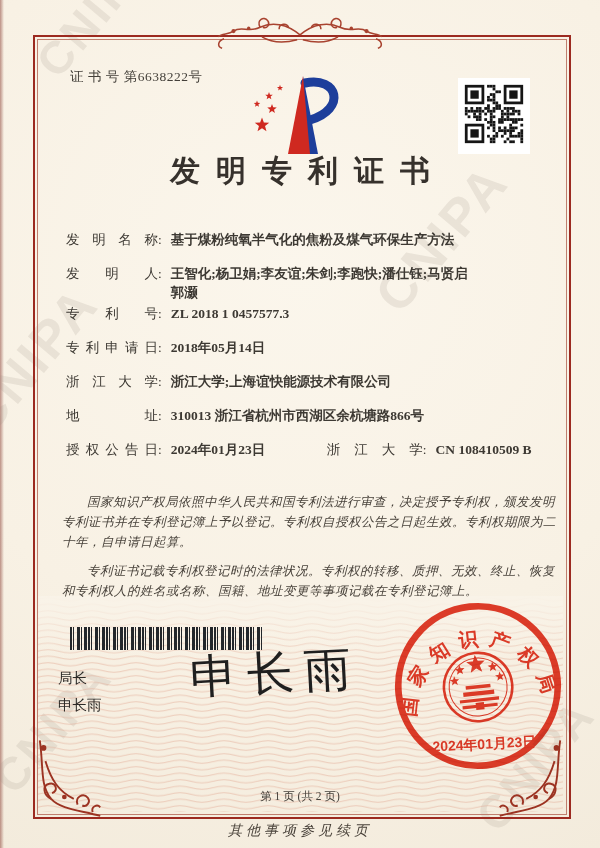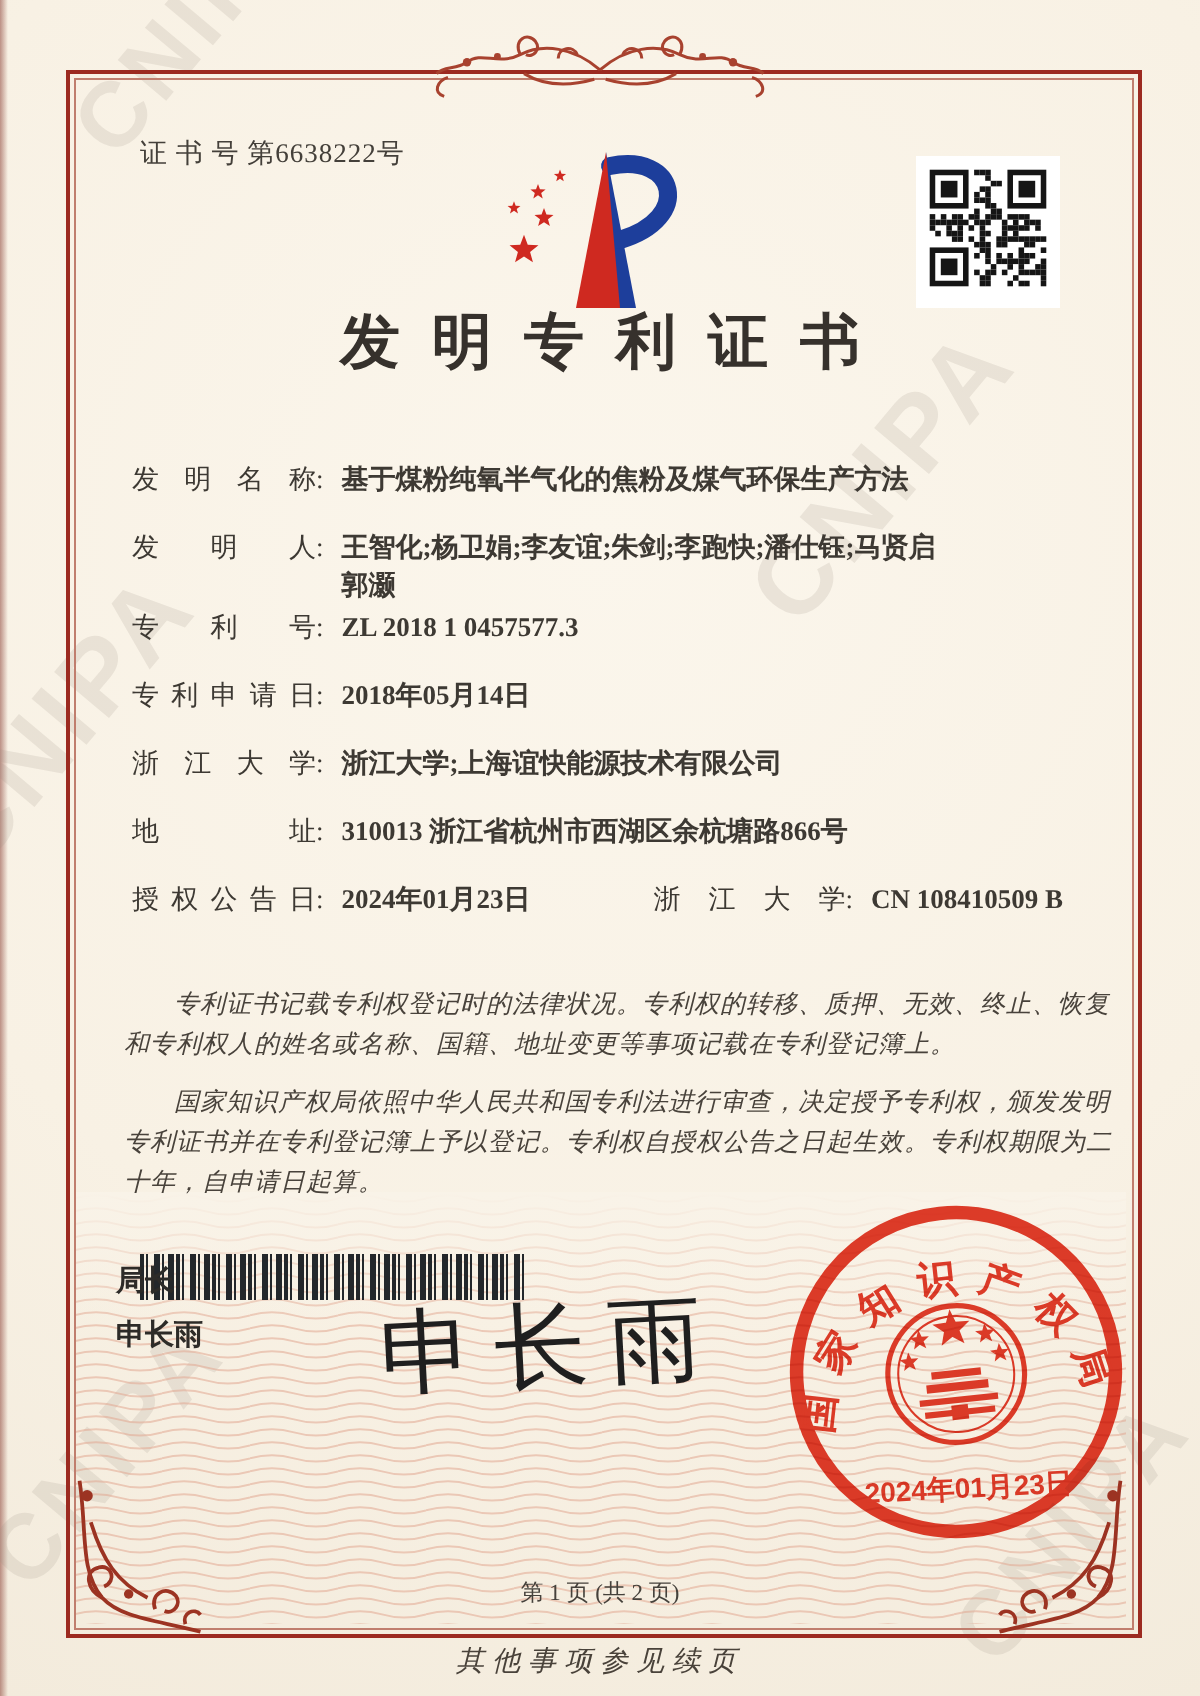--- a/index.html
+++ b/index.html
@@ -41,22 +41,22 @@
   .waves{position:absolute;left:37px;top:596px;}
   
   .barcode{position:absolute;left:70px;top:627px;width:192px;height:23px;
     background:repeating-linear-gradient(90deg,
       #23272b 0 2px,transparent 2px 3px,
       #23272b 3px 4px,transparent 4px 7px,
       #23272b 7px 10px,transparent 10px 11px,
       #23272b 11px 12px,transparent 12px 14px,
       #23272b 14px 17px,transparent 17px 18px);}
   
-  .director{position:absolute;left:58px;top:634px;font-family:"Liberation Sans","DejaVu Sans",sans-serif;
-            font-weight:bold;font-size:14.5px;color:#2d2b28;line-height:1;}
+  .director{position:absolute;left:58px;top:671px;font-family:"Liberation Sans","DejaVu Sans",sans-serif;
+            font-weight:normal;font-size:14.5px;color:#2d2b28;line-height:1;}
   .director .name{margin-top:12px;}
   .signature{position:absolute;left:190px;top:642px;font-size:47px;letter-spacing:10px;
              color:#1f1f1f;transform:rotate(-3deg);font-weight:500;}
   
   .seal{position:absolute;left:390px;top:598px;mix-blend-mode:multiply;}
   
   .page-foot{position:absolute;left:0;top:789px;width:100%;text-align:center;font-size:11.5px;color:#45413b;}
   .cont-note{position:absolute;left:0;top:822px;width:100%;text-align:center;font-size:14px;
              font-style:italic;letter-spacing:4px;color:#49423a;}
   
@@ -330,22 +330,22 @@
       <span class="flabel">授权公告日</span>
         <span class="fcolon">:</span>
       <span class="fval fval-fixed">2024年01月23日</span>
       <span class="flabel2">浙江大学</span>
         <span class="fcolon">:</span>
       <span class="fval">CN 10841050​9 B</span>
     </div>
   </div>
 
   <div class="paras">
+    <p>国家知识产权局依照中华人民共和国专利法进行审查，决定授予专利权，颁发发明专利证书并在专利登记簿上予以登记。专利权自授权公告之日起生效。专利权期限为二十年，自申请日起算。</p>
     <p>专利证书记载专利权登记时的法律状况。专利权的转移、质押、无效、终止、恢复和专利权人的姓名或名称、国籍、地址变更等事项记载在专利登记簿上。</p>
-    <p>国家知识产权局依照中华人民共和国专利法进行审查，决定授予专利权，颁发发明专利证书并在专利登记簿上予以登记。专利权自授权公告之日起生效。专利权期限为二十年，自申请日起算。</p>
   </div>
 
   <div class="barcode"></div>
 
   <div class="director">
     <div>局长</div>
     <div class="name">申长雨</div>
   </div>
 
   <div class="signature">申长雨</div>

